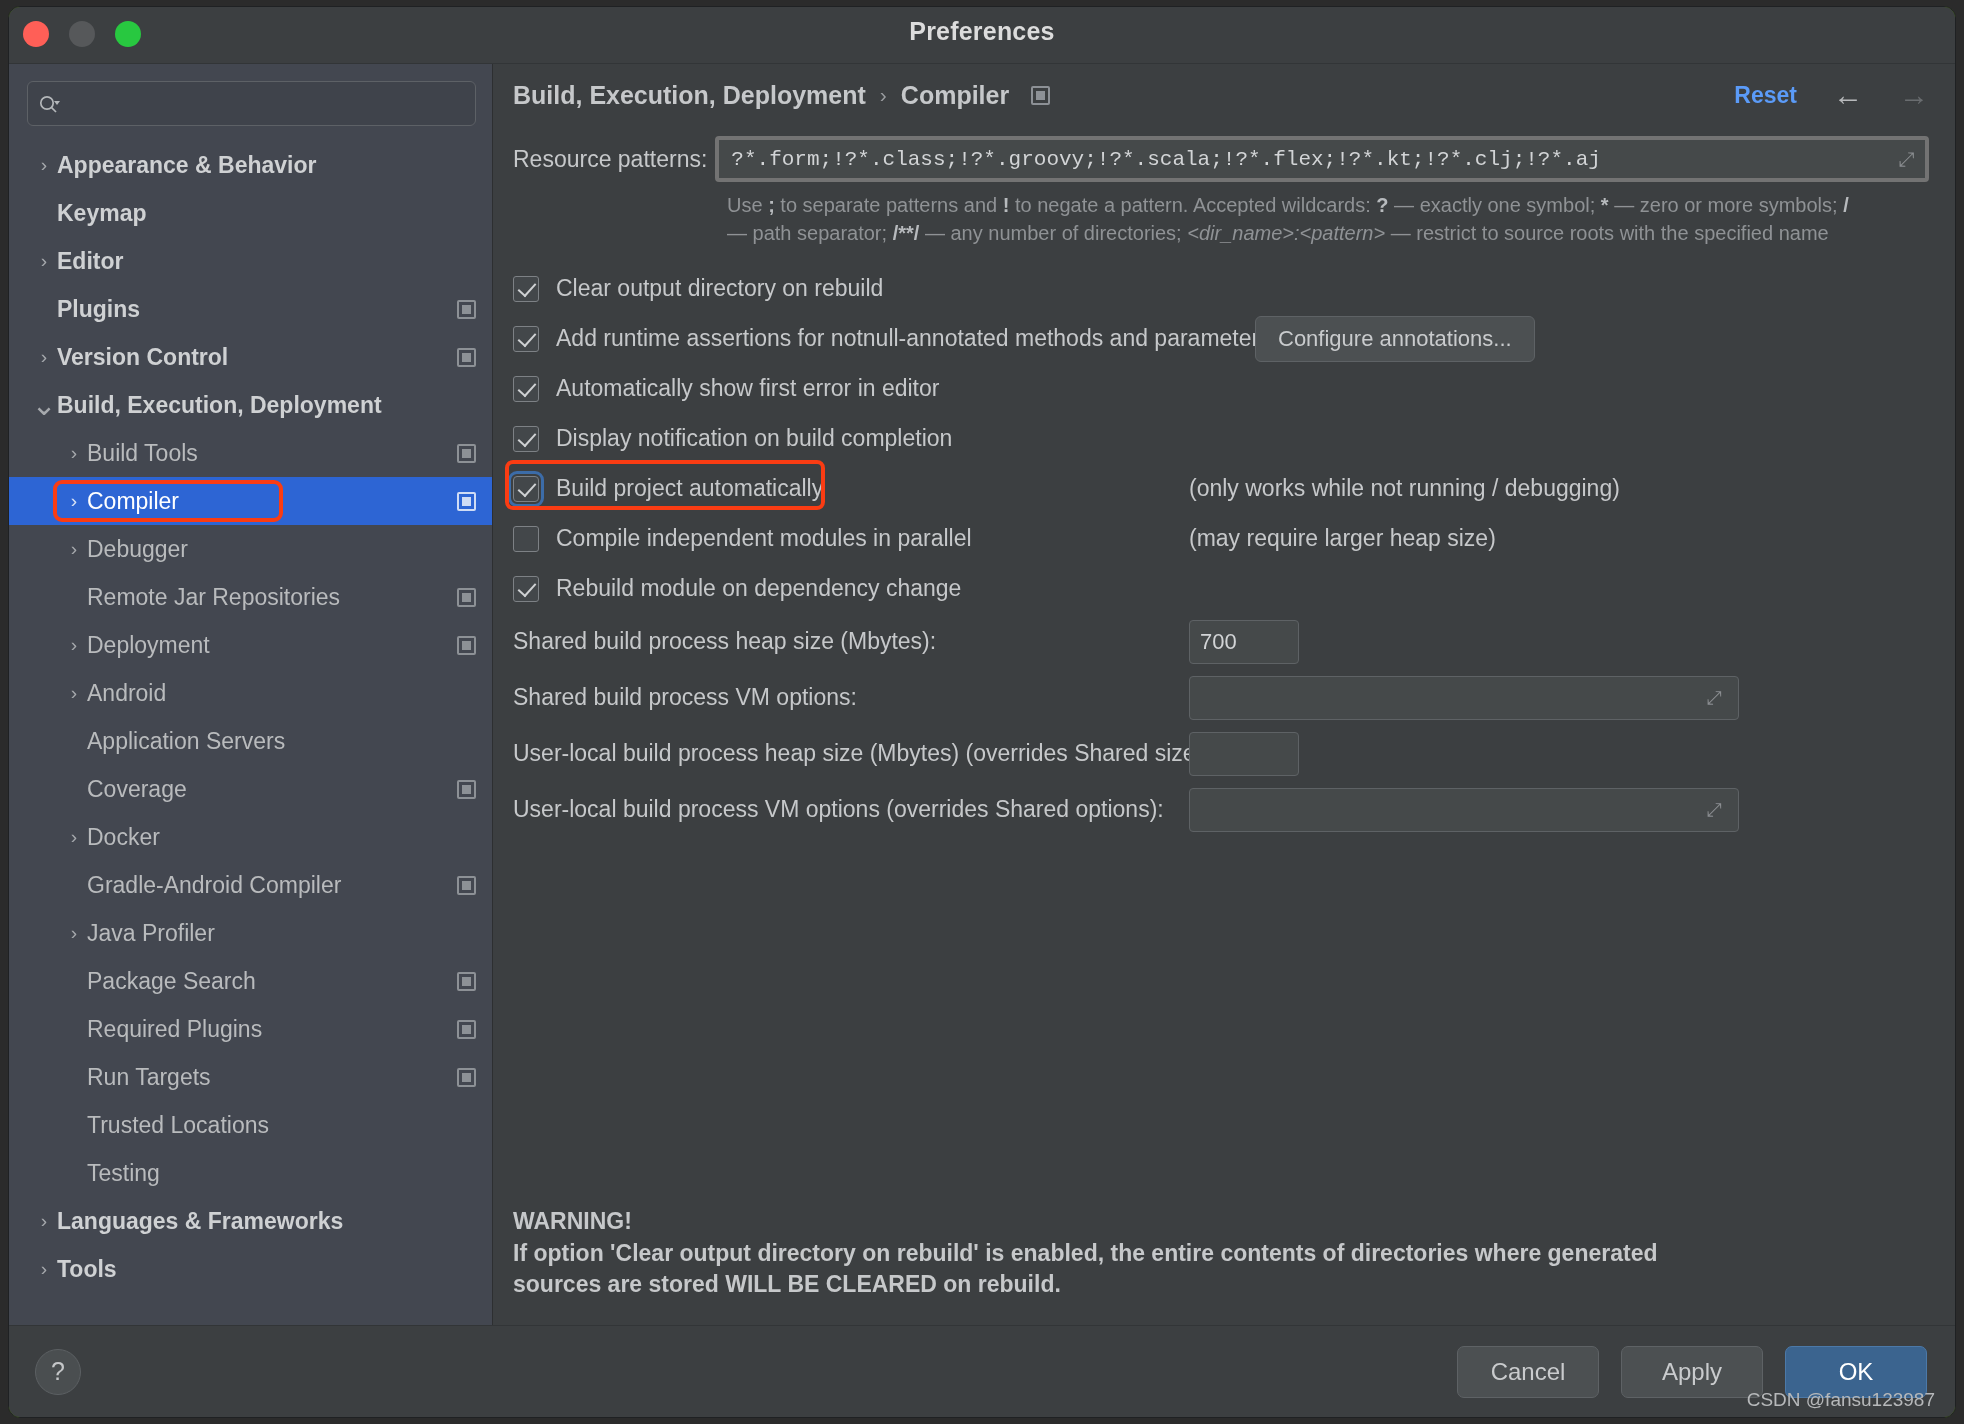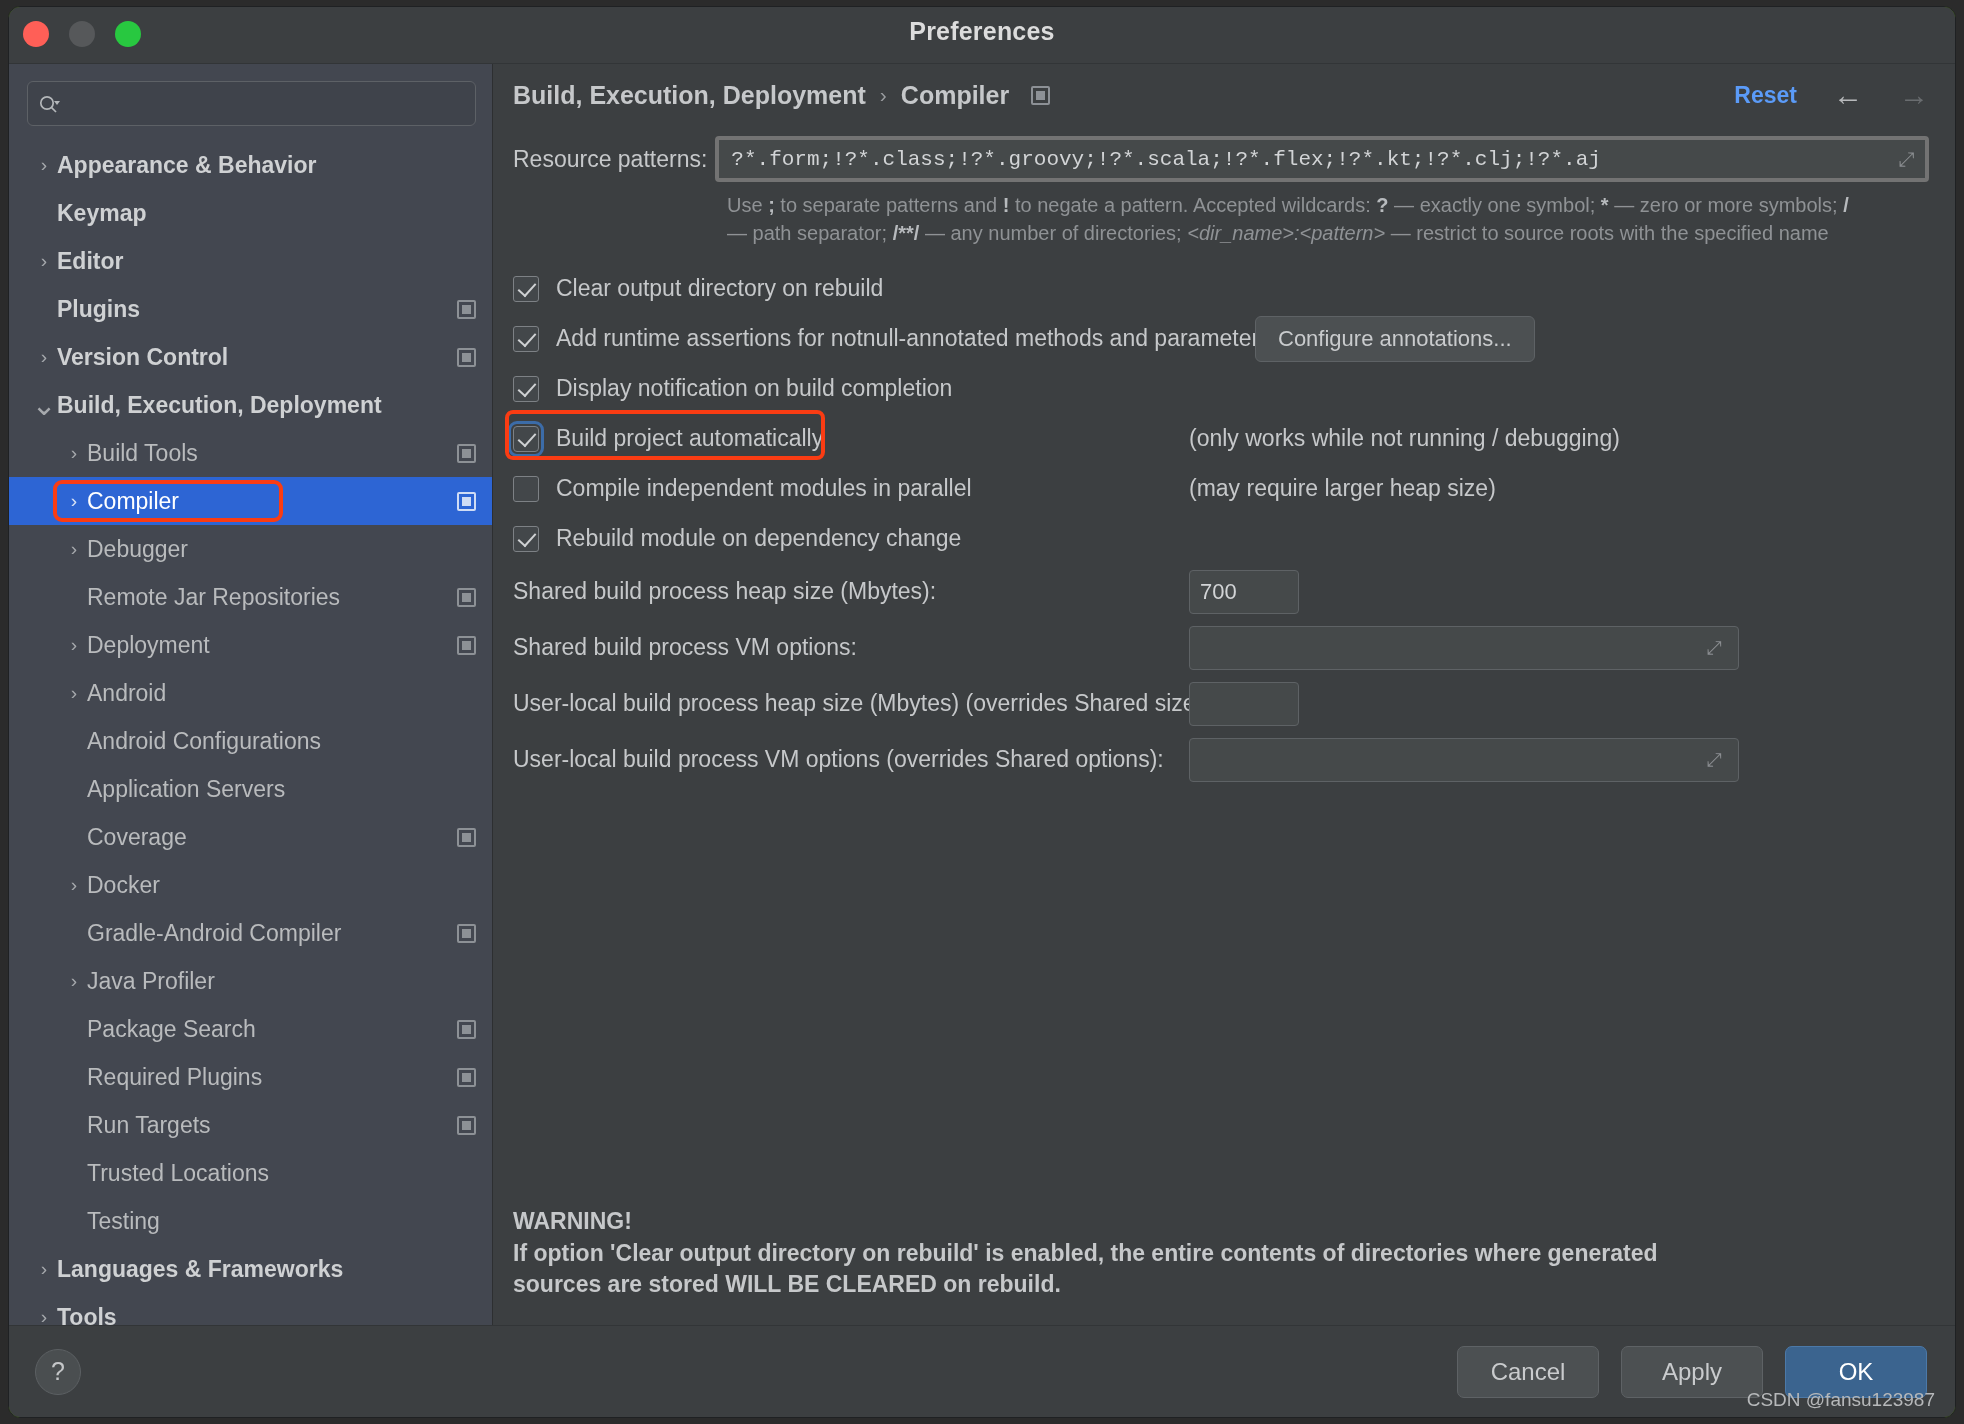--- a/index.html
+++ b/index.html
@@ -477,24 +477,20 @@
             <span class="arrow">›</span>
             <span class="tree-label">Deployment</span>
             <span class="badge-sq"></span>
           </div>
           <div class="tree-row lvl1">
             <span class="arrow">›</span>
             <span class="tree-label">Android</span>
           </div>
           <div class="tree-row lvl1">
             <span class="arrow blank">›</span>
-            <span class="tree-label">Android Configurations</span>
-          </div>
-          <div class="tree-row lvl1">
-            <span class="arrow blank">›</span>
             <span class="tree-label">Application Servers</span>
           </div>
           <div class="tree-row lvl1">
             <span class="arrow blank">›</span>
             <span class="tree-label">Coverage</span>
             <span class="badge-sq"></span>
           </div>
           <div class="tree-row lvl1">
             <span class="arrow">›</span>
             <span class="tree-label">Docker</span>
@@ -574,20 +570,24 @@
               <span class="cbox checked"></span>
               <span class="cb-label">Clear output directory on rebuild</span>
             </div>
             <div class="cb-row">
               <span class="cbox checked"></span>
               <span class="cb-label">Add runtime assertions for notnull-annotated methods and parameters</span>
               <button class="btn-annotations">Configure annotations...</button>
             </div>
             <div class="cb-row">
               <span class="cbox checked"></span>
+              <span class="cb-label">Automatically show first error in editor</span>
+            </div>
+            <div class="cb-row">
+              <span class="cbox checked"></span>
               <span class="cb-label">Display notification on build completion</span>
             </div>
             <div class="cb-row">
               <span class="cbox checked focused"></span>
               <span class="cb-label">Build project automatically</span>
               <span class="cb-note">(only works while not running / debugging)</span>
               <span class="anno-buildauto"></span>
             </div>
             <div class="cb-row">
               <span class="cbox"></span>

